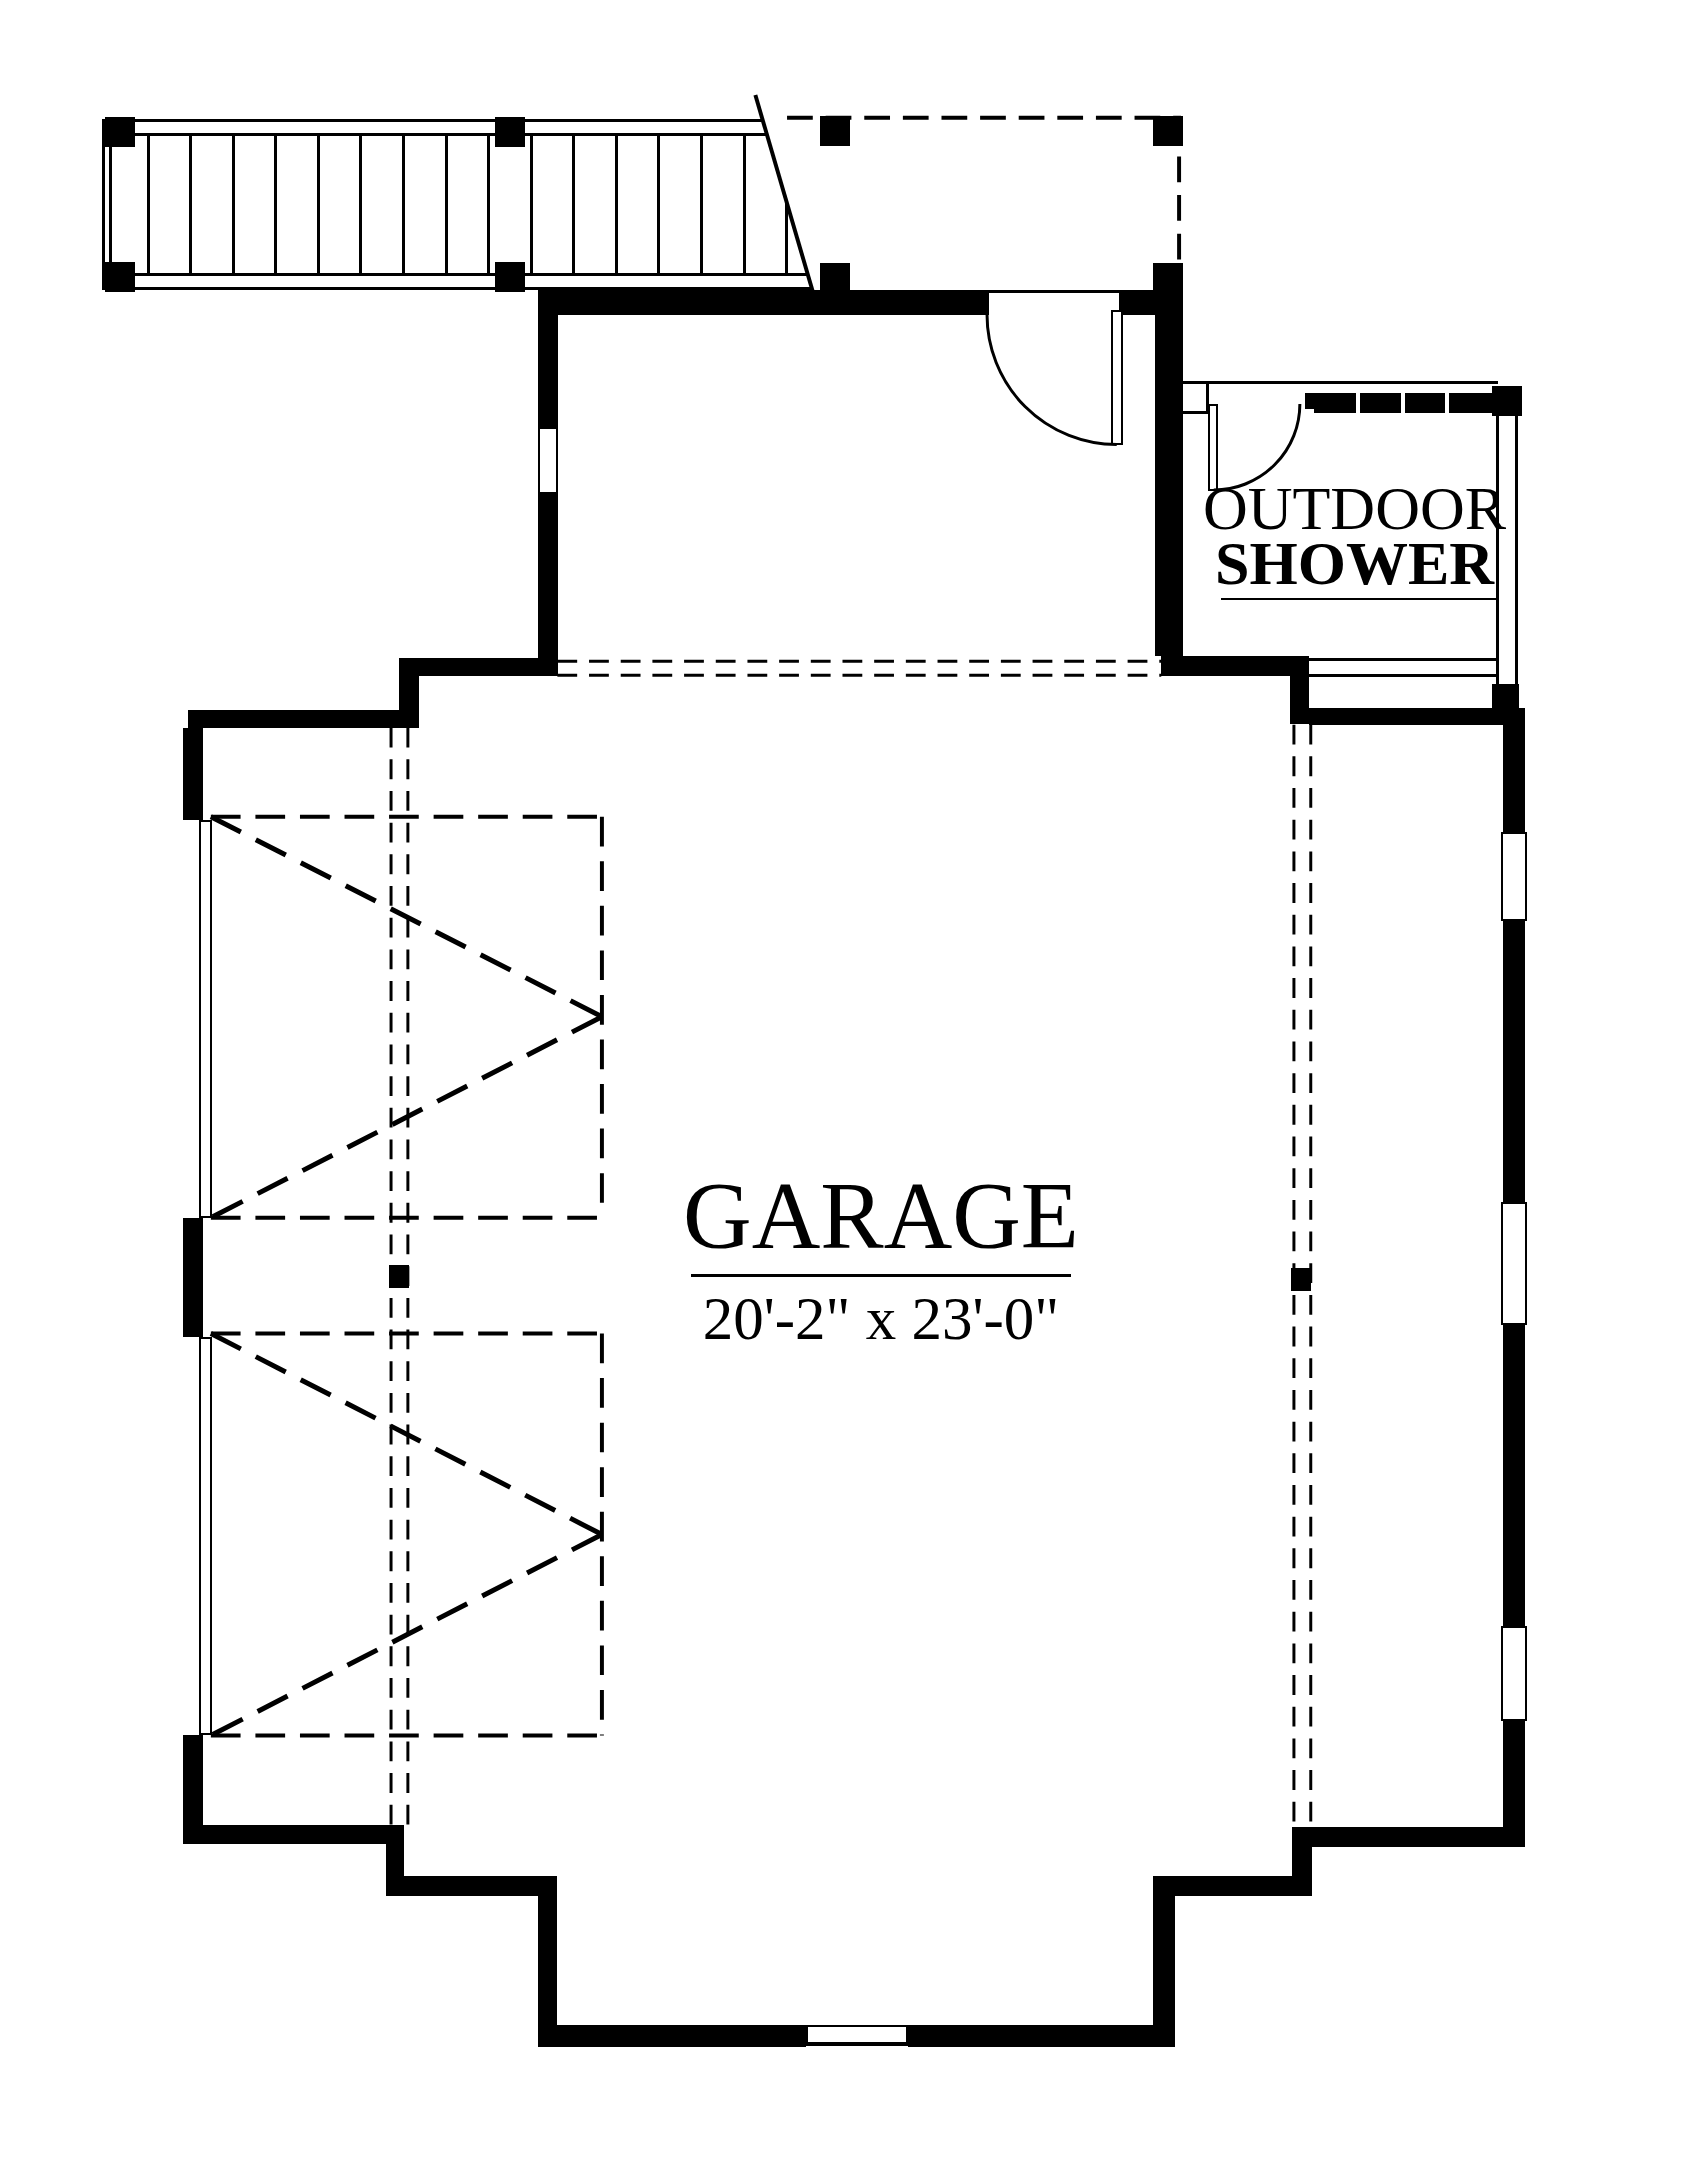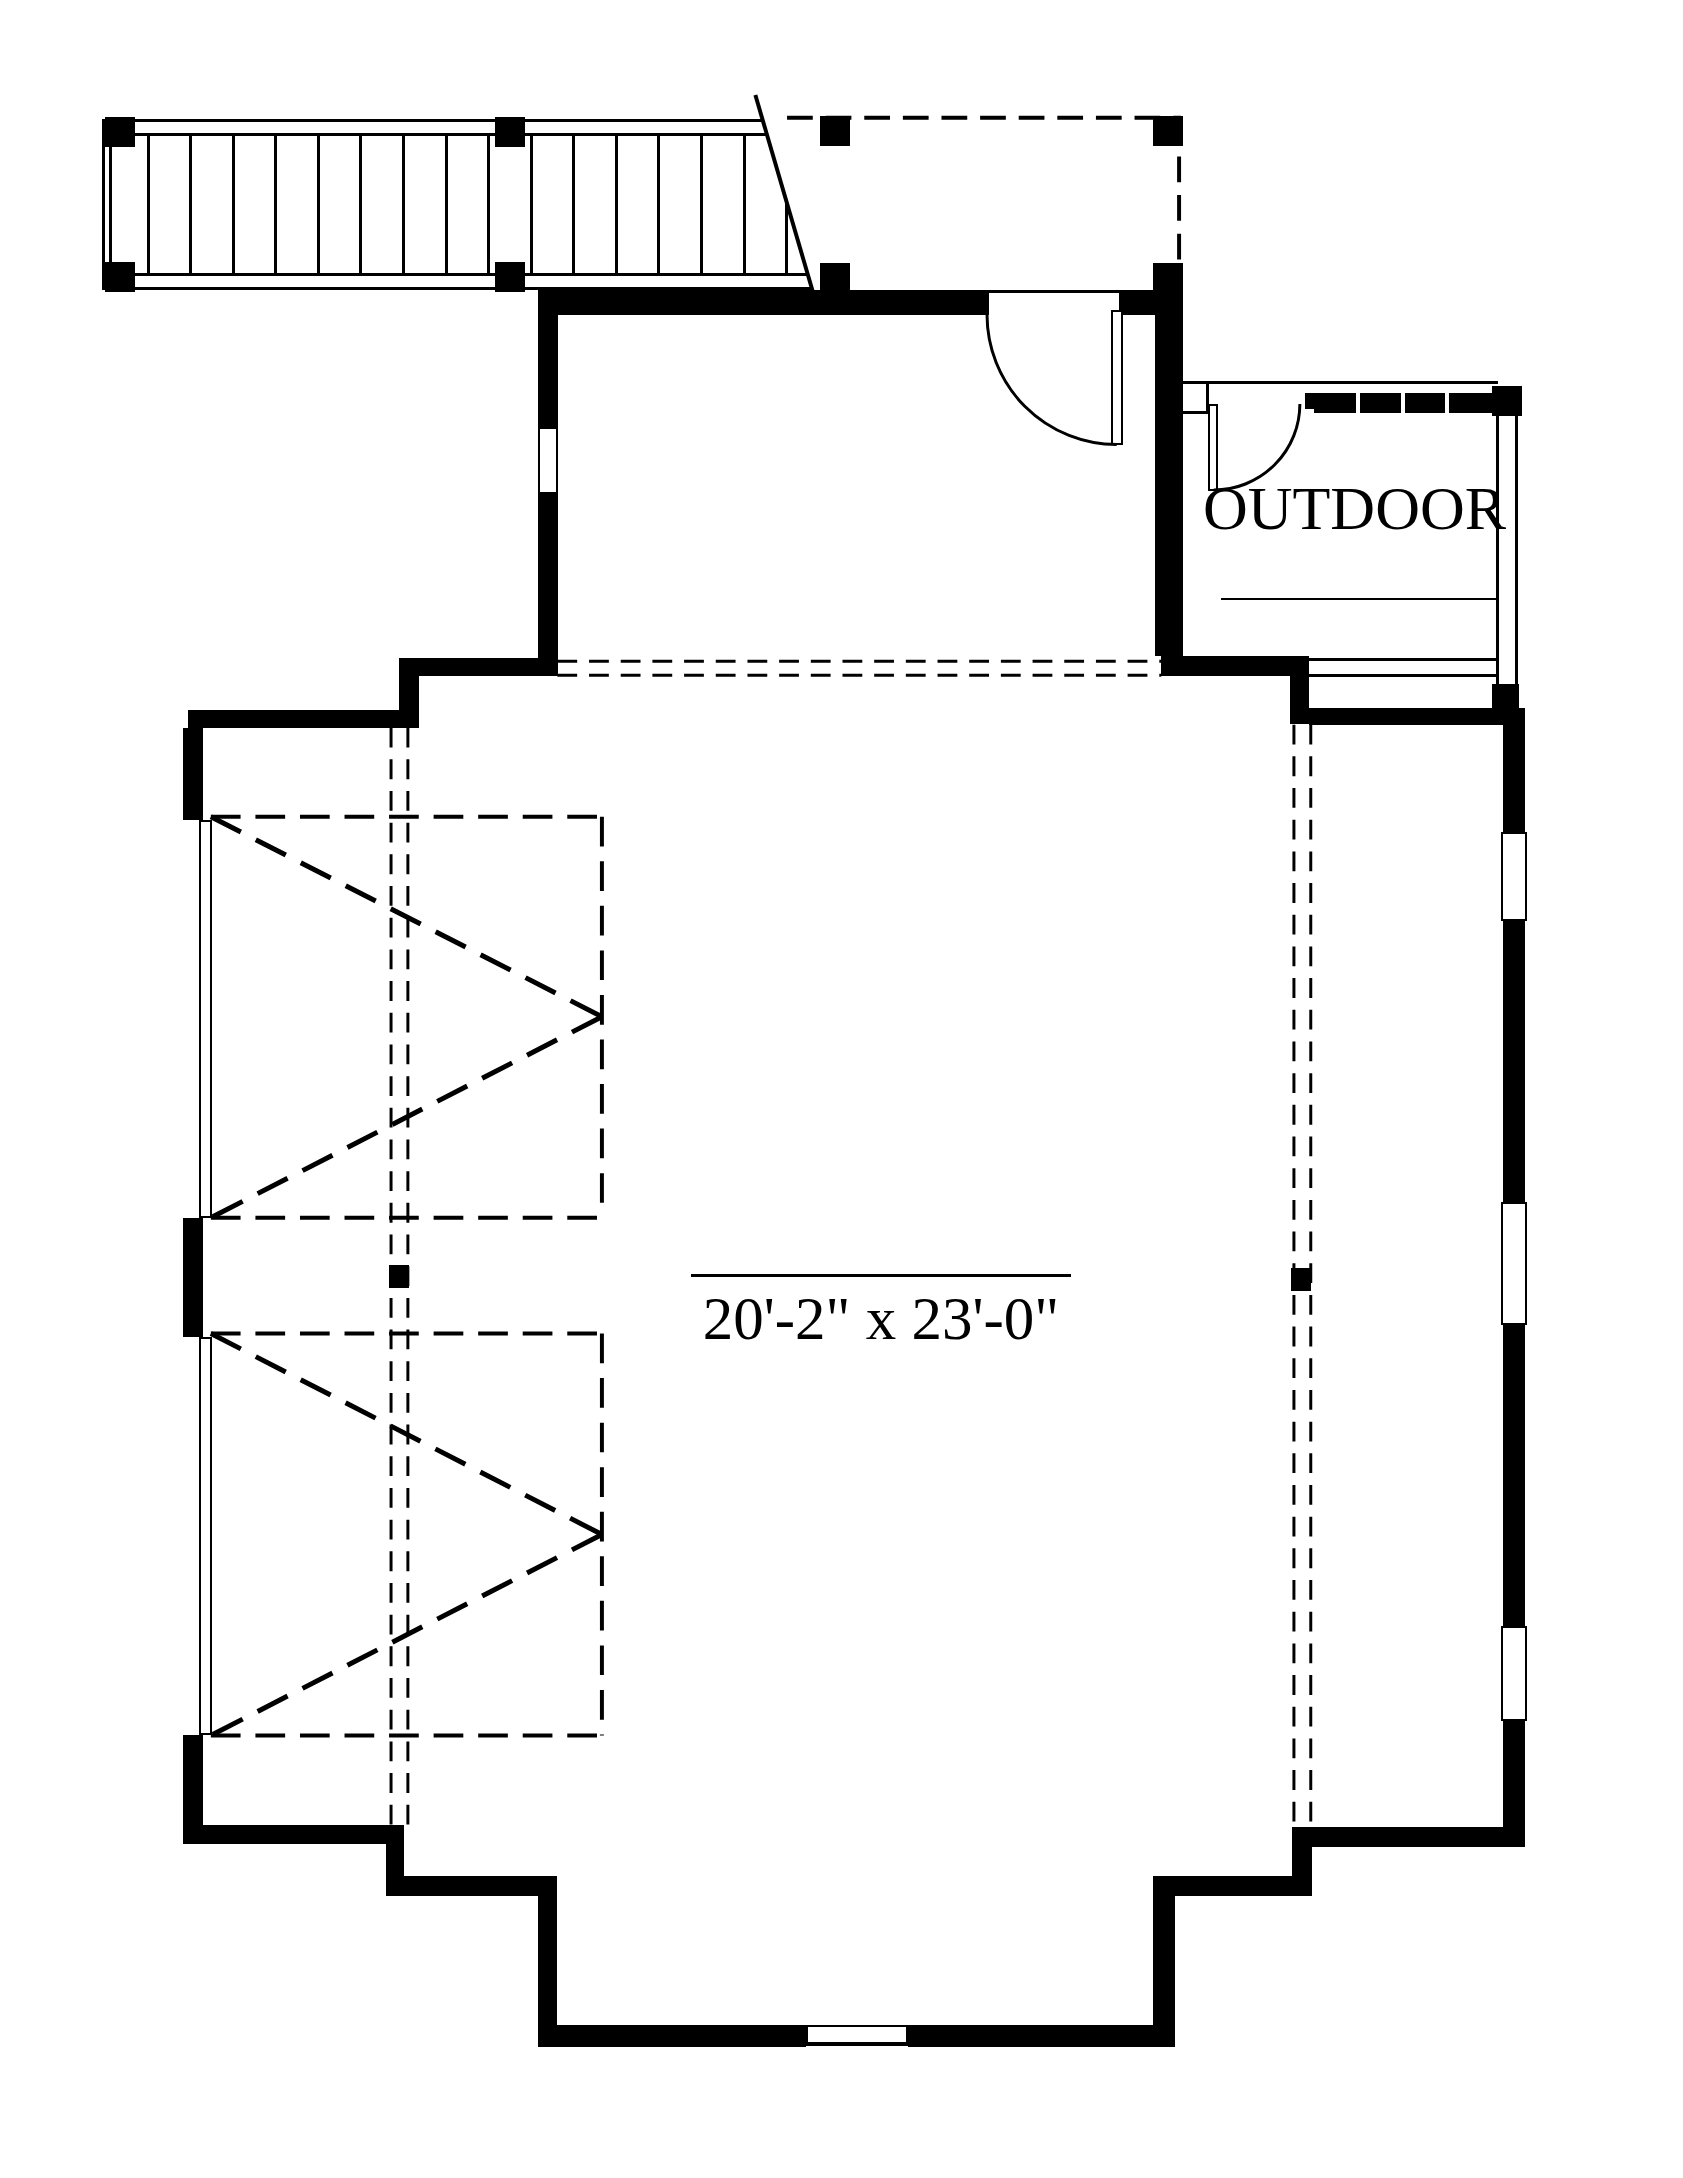--- a/index.html
+++ b/index.html
@@ -152,20 +152,22 @@
     <g stroke="#000" stroke-width="3" stroke-dasharray="20 12" fill="none">
       <line x1="395" y1="735" x2="395" y2="1843"></line>
       <line x1="412" y1="735" x2="412" y2="1843"></line>
       <line x1="1307" y1="732" x2="1307" y2="1845"></line>
       <line x1="1324" y1="732" x2="1324" y2="1845"></line>
       <line x1="563" y1="668" x2="1173" y2="668"></line>
       <line x1="563" y1="682" x2="1173" y2="682"></line>
     </g>
   </svg>
 
+  <div class="txt" style="left:594px;top:1169px;width:574px;font-size:95px;">GARAGE</div>
   <div class="ln" style="left:691px;top:1274px;width:380px;height:3px"></div>
   <div class="txt" style="left:594px;top:1288px;width:574px;font-size:61px;">20'-2" x 23'-0"</div>
 
   <div class="txt" style="left:1186px;top:477px;width:337px;font-size:62px;font-weight:normal;">OUTDOOR</div>
+  <div class="txt" style="left:1186px;top:532px;width:337px;font-size:62px;font-weight:bold;">SHOWER</div>
   <div class="ln" style="left:1221px;top:598px;width:277px;height:2px"></div>
 
 </div>
 
 
 </body></html>

